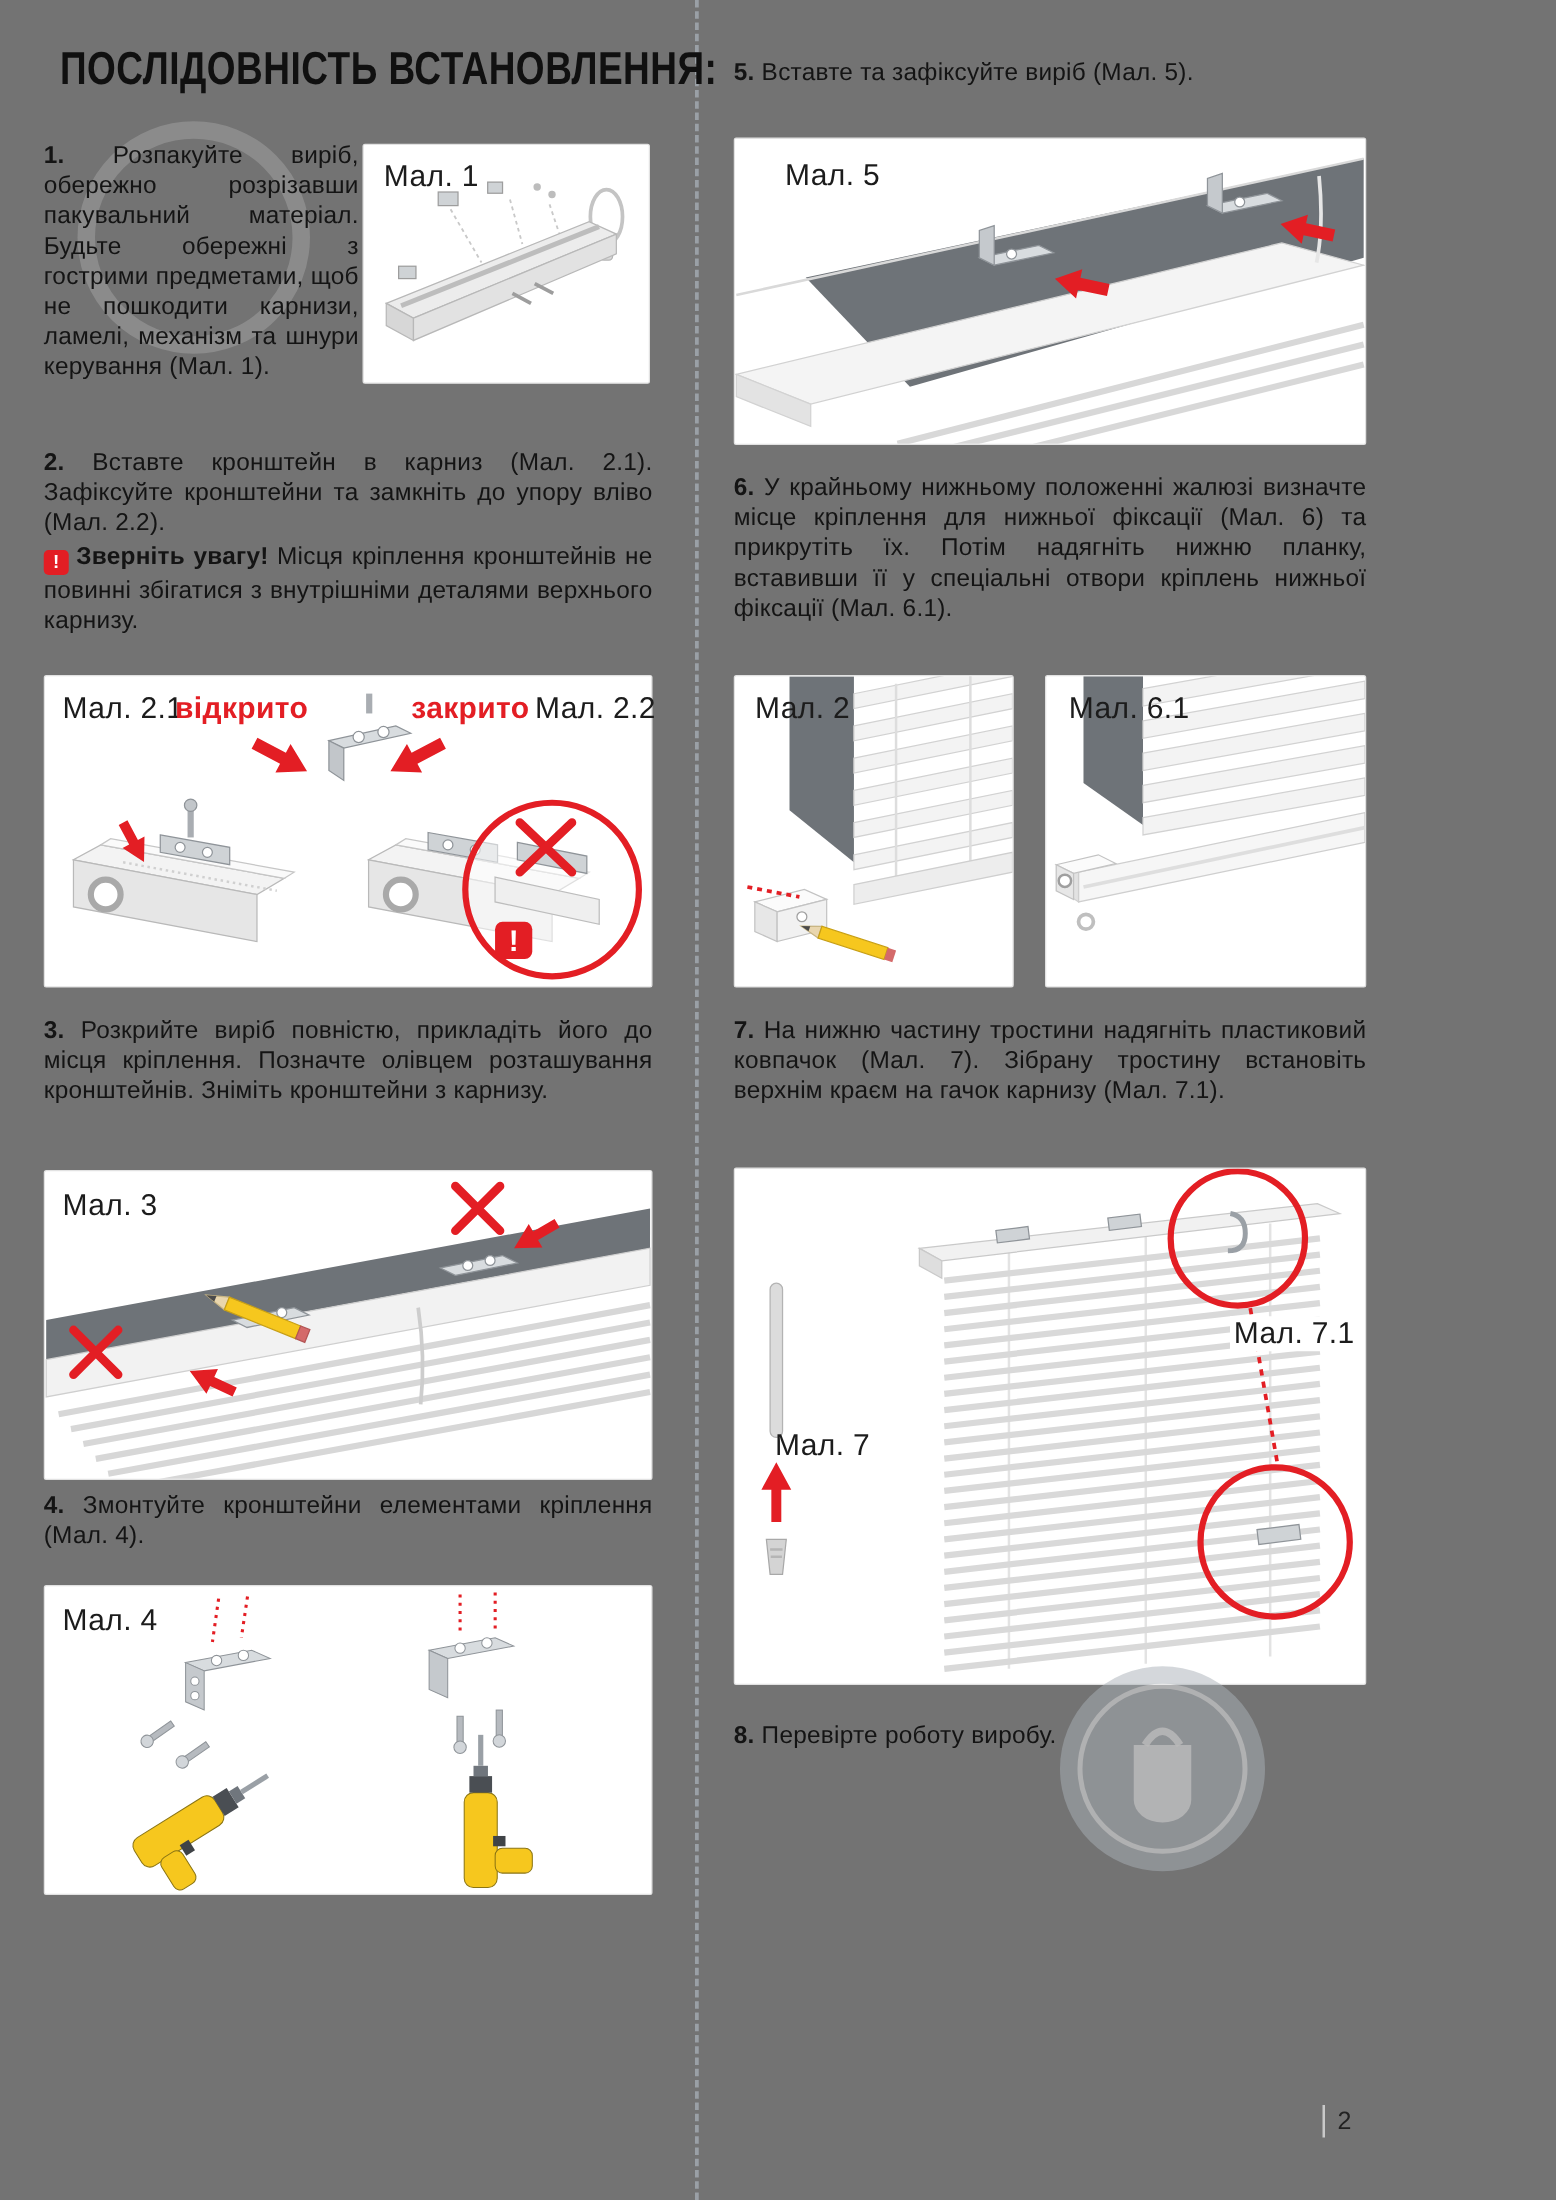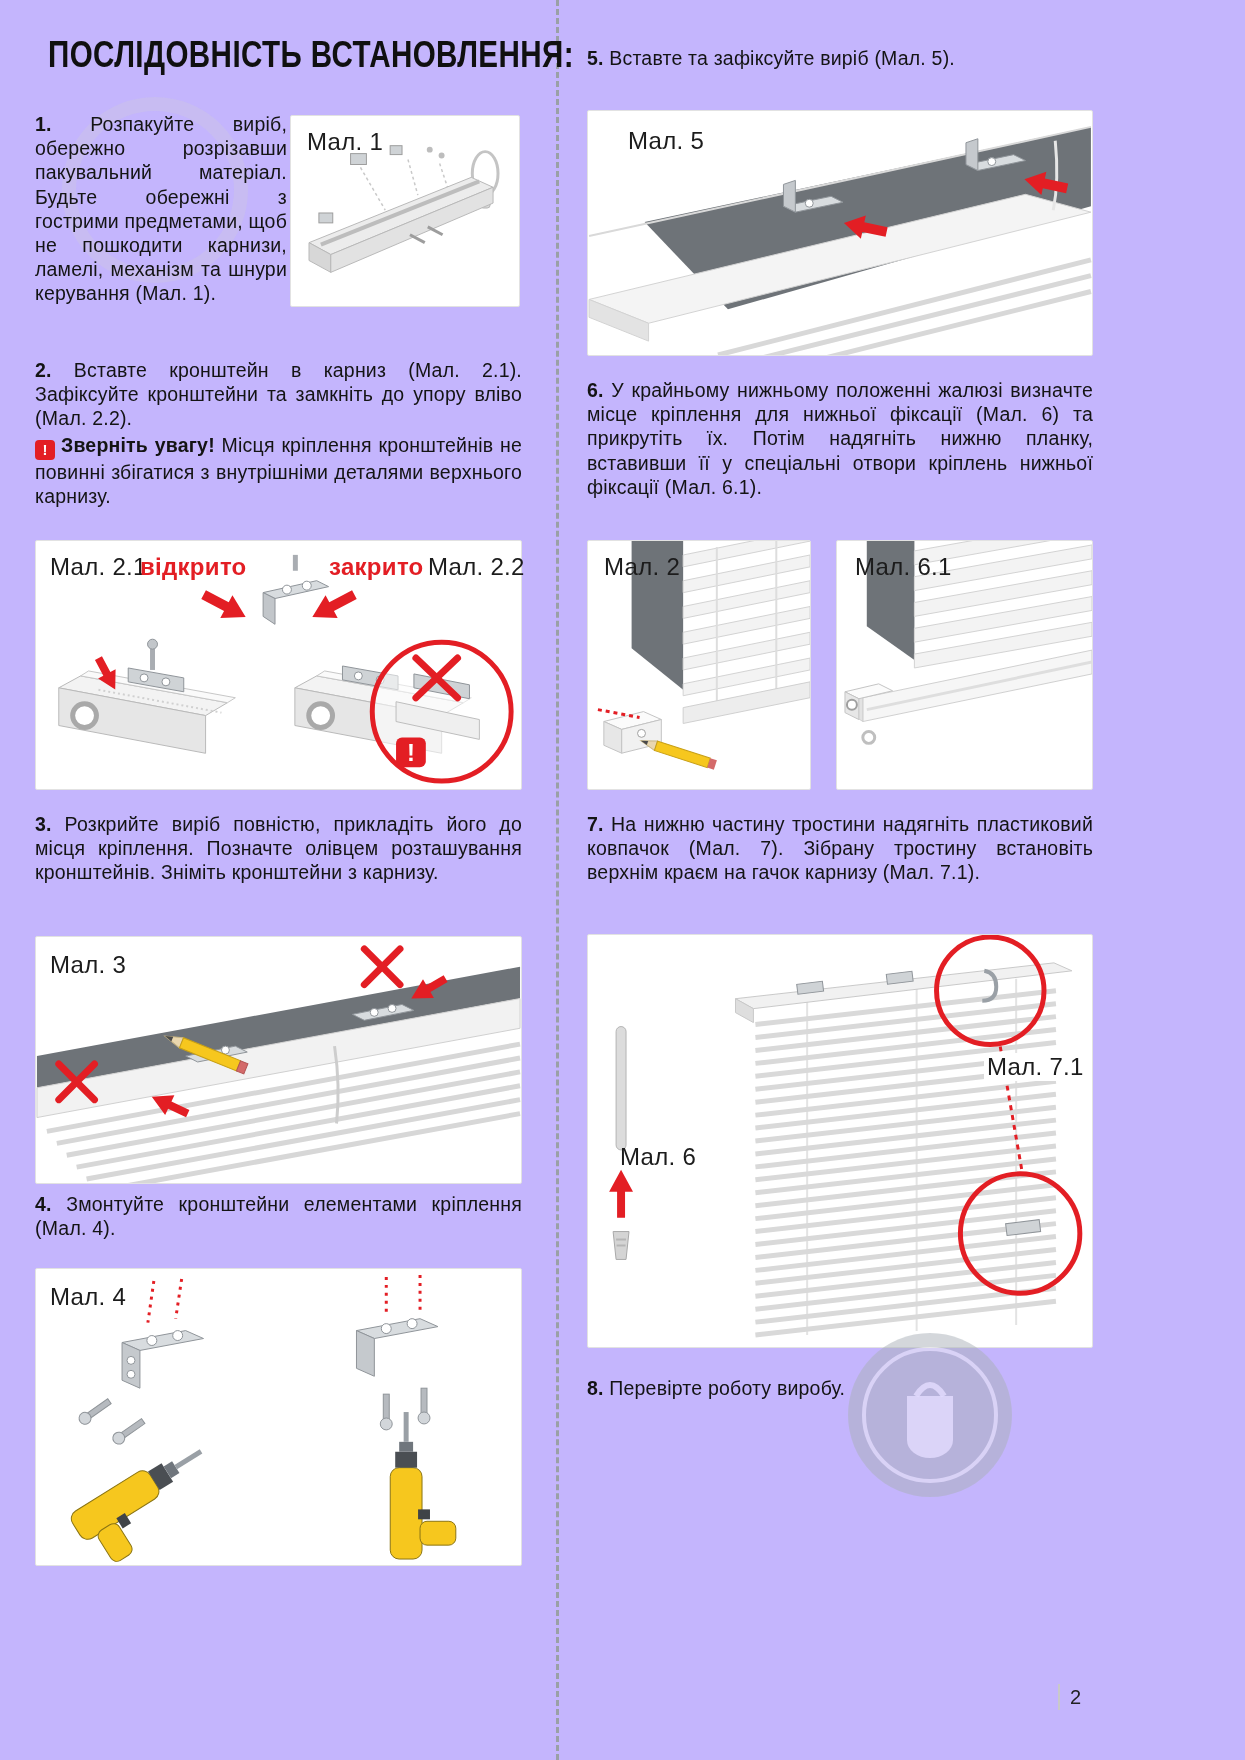--- a/index.html
+++ b/index.html
@@ -1,18 +1,18 @@
 <!DOCTYPE html>
 <html><head>
 <meta charset="utf-8">
 <style>
   * { margin:0; padding:0; box-sizing:border-box; }
   html,body { background:#ffffff; }
   body { font-family:"Liberation Sans","DejaVu Sans",sans-serif; color:#141414; }
-  .page { position:relative; width:1245px; height:1760px; background:#c4b5fd; overflow:hidden; }
+  .page { position:relative; width:1245px; height:1760px; background:#737373; overflow:hidden; }
 
   .divider { position:absolute; left:556px; top:0; height:1760px; width:0;
              border-left:3px dashed #9aa0a6; }
 
   .title { position:absolute; left:48px; top:34px; font-size:37px; font-weight:bold;
            letter-spacing:0.5px; color:#101010; transform:scaleX(.8); transform-origin:left top;
            white-space:nowrap; z-index:2; }
 
   .para { position:absolute; font-size:19.5px; line-height:1.24; letter-spacing:.2px;
           text-align:justify; color:#141414; z-index:2; }
@@ -205,21 +205,21 @@
       </g>
     </svg>
     <figcaption class="fig-label" style="left:14px; top:14px;">Мал. 3</figcaption>
   </figure>
 
   <p class="para" style="left:35px; top:1192px; width:487px;">
     <b class="num">4.</b>
     <span>Змонтуйте кронштейни елементами кріплення (Мал. 4).</span>
   </p>
 
-  <figure class="fig" style="left:35px; top:1268px; width:487px; height:298px;">
+  <figure class="fig" style="left:35px; top:1268px; width:487px; height:248px;">
     <svg class="art" viewBox="0 0 487 298">
       <g stroke="#e31e24" stroke-width="3" stroke-dasharray="3 5">
         <line x1="118" y1="12" x2="112" y2="54"></line>
         <line x1="146" y1="10" x2="140" y2="50"></line>
         <line x1="352" y1="8" x2="352" y2="46"></line>
         <line x1="386" y1="6" x2="386" y2="42"></line>
       </g>
       <g transform="translate(86,54)">
         <polygon points="0,20 64,8 82,16 18,28" fill="#d8dcdf" stroke="#8f9499"></polygon>
         <polygon points="0,20 18,28 18,66 0,58" fill="#c5c9cd" stroke="#8f9499"></polygon>
@@ -421,21 +421,21 @@
         <polygon points="1,0 17,0 14,28 4,28" fill="#d4d4d4" stroke="#a8a8a8"></polygon>
         <line x1="4" y1="8" x2="14" y2="8" stroke="#b5b5b5" stroke-width="2"></line>
         <line x1="4.5" y1="14" x2="13.5" y2="14" stroke="#b5b5b5" stroke-width="2"></line>
       </g>
       <line x1="414" y1="112" x2="436" y2="238" stroke="#e31e24" stroke-width="3" stroke-dasharray="5 5"></line>
       <circle cx="404" cy="56" r="54" fill="none" stroke="#e31e24" stroke-width="5"></circle>
       <path d="M 398,36 q 12,2 12,16 q 0,14 -14,14" fill="none" stroke="#9aa0a6" stroke-width="4"></path>
       <circle cx="434" cy="300" r="60" fill="none" stroke="#e31e24" stroke-width="5"></circle>
       <rect x="420" y="288" width="34" height="12" transform="rotate(-7 437 294)" fill="#cfd3d6" stroke="#8f9499"></rect>
     </svg>
-    <figcaption class="fig-label" style="left:32px; top:208px;">Мал. 6</figcaption>
+    <figcaption class="fig-label" style="left:32px; top:208px;">Мал. 7</figcaption>
     <span class="fig-label" style="left:396px; top:118px; background:#fff; padding:0 3px;">Мал. 7.1</span>
   </figure>
 
   <p class="para single" style="left:587px; top:1376px; width:506px;">
     <b class="num">8.</b>
     <span>Перевірте роботу виробу.</span>
   </p>
 
   <div class="watermark" style="left:845px; top:1330px; width:170px; height:170px; opacity:.5;">
     <svg viewBox="0 0 170 170" width="170" height="170">

